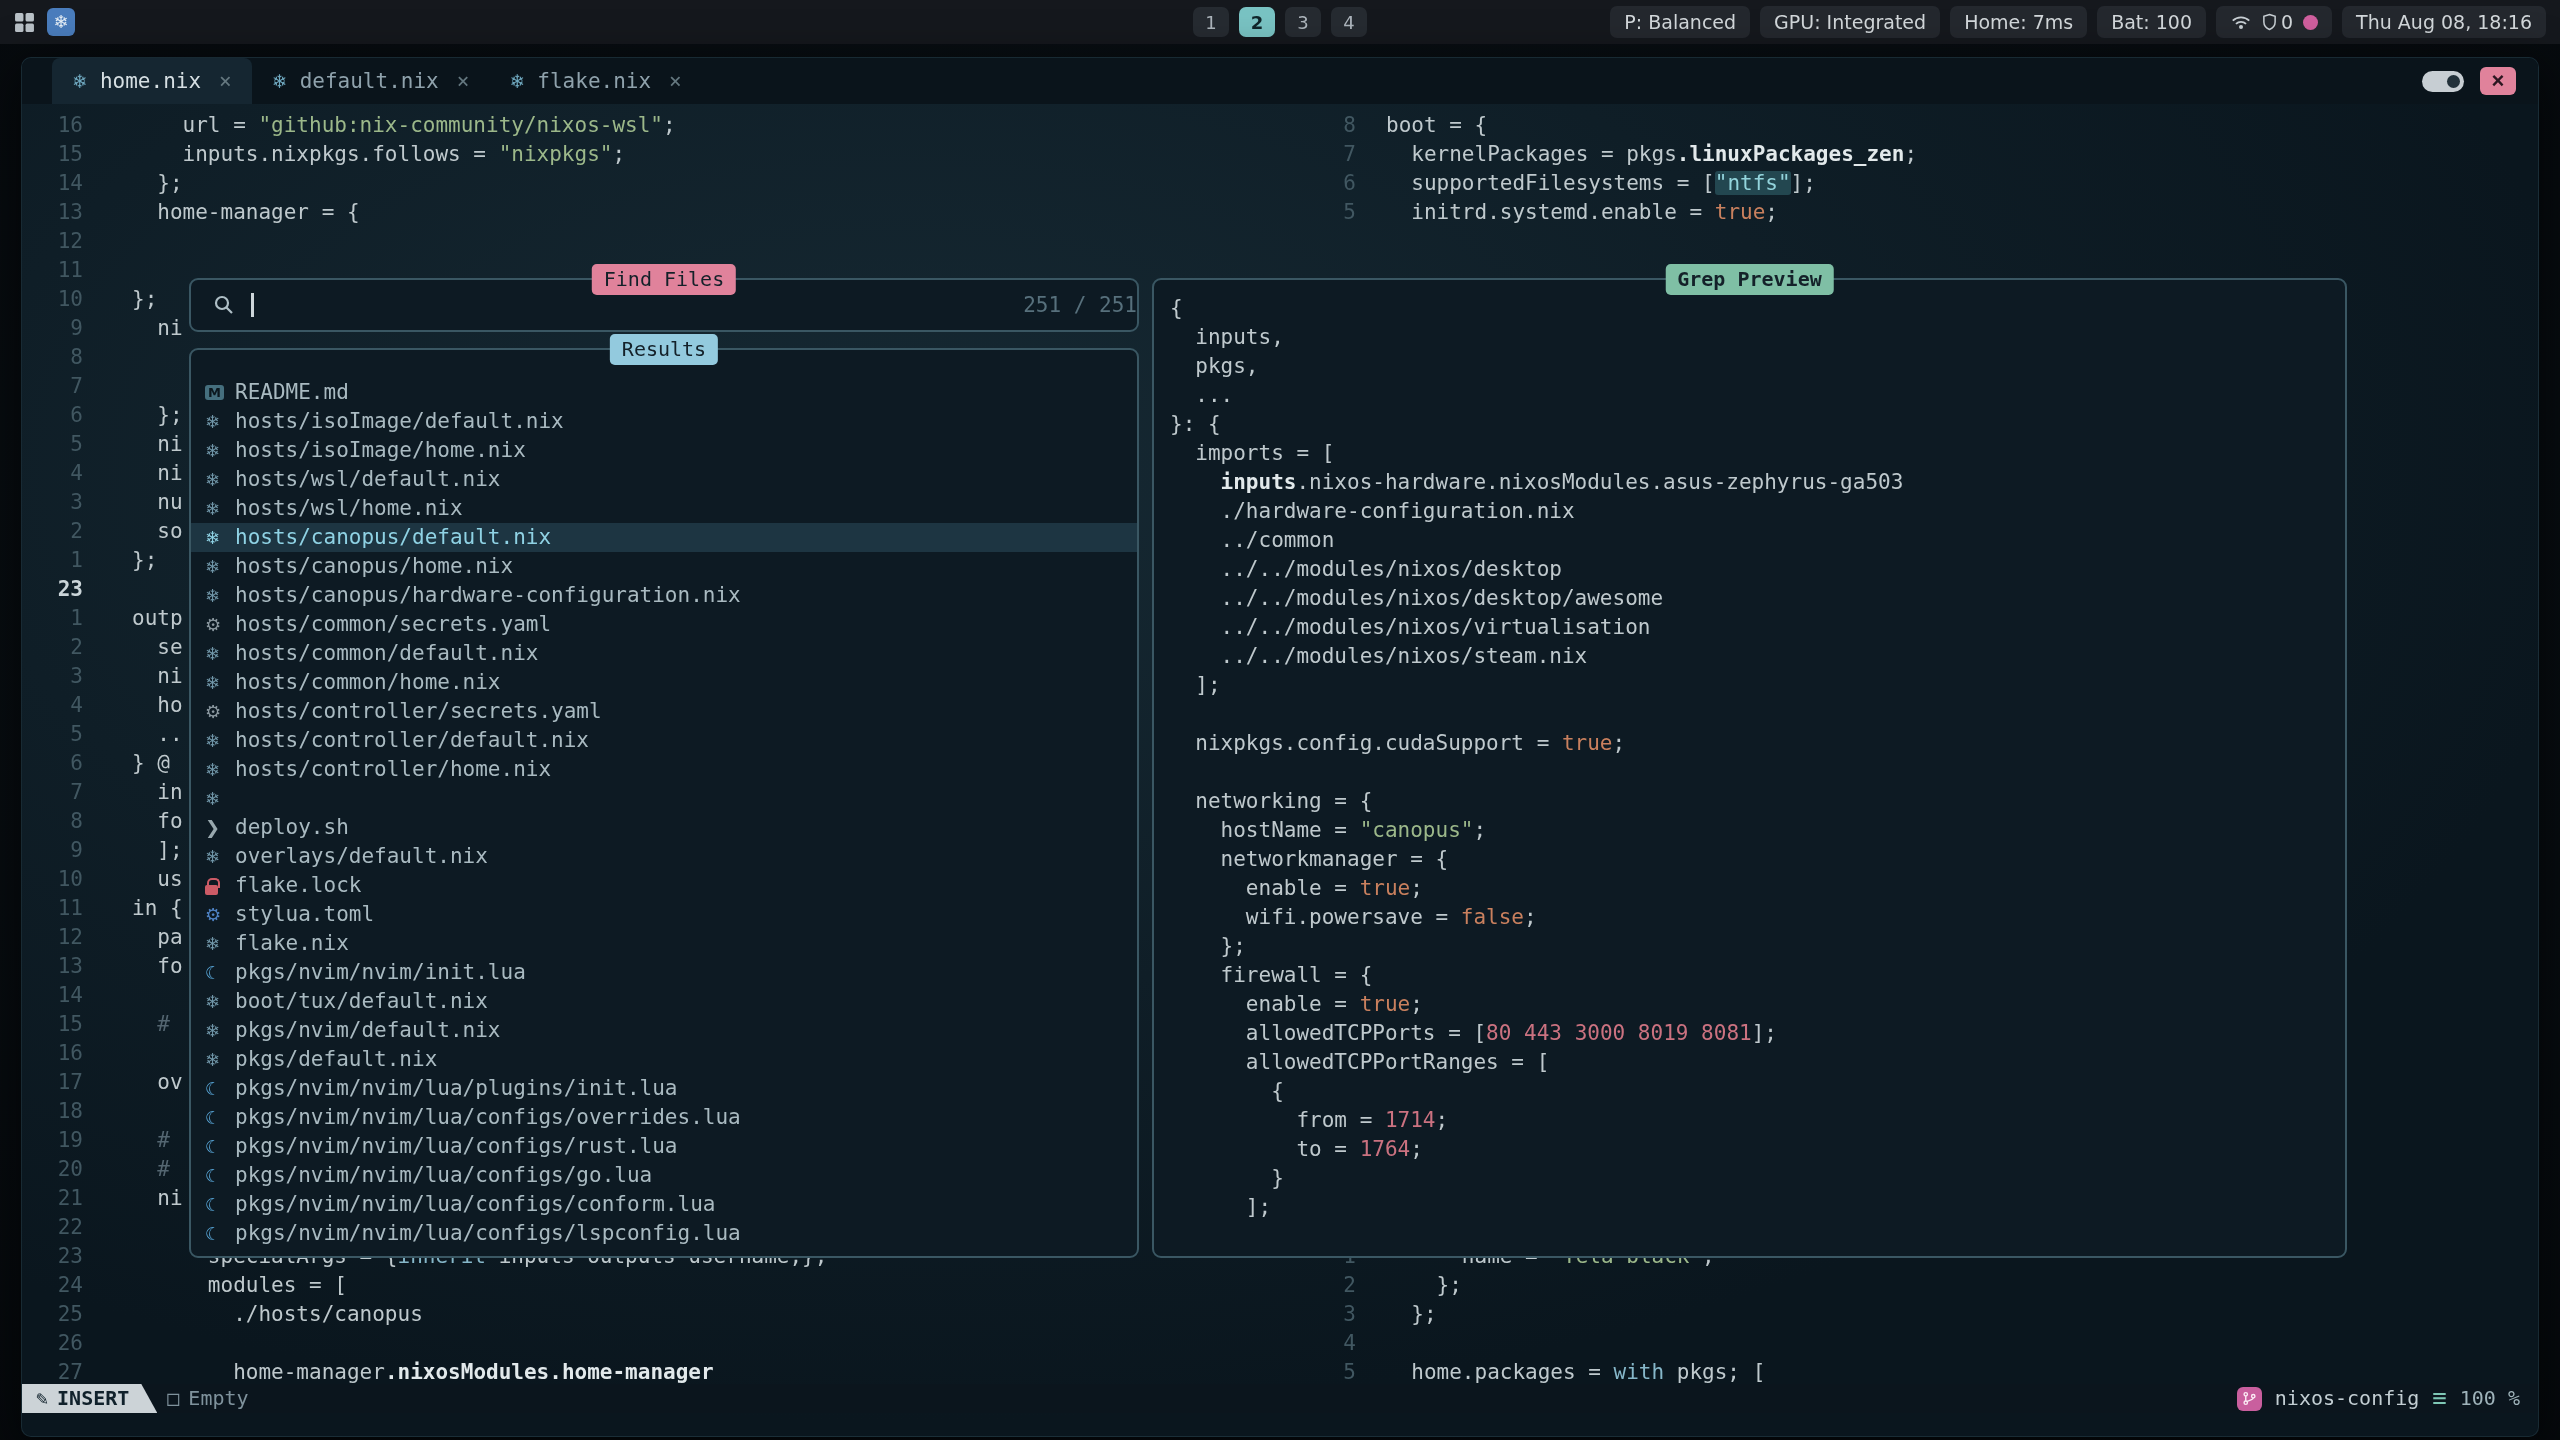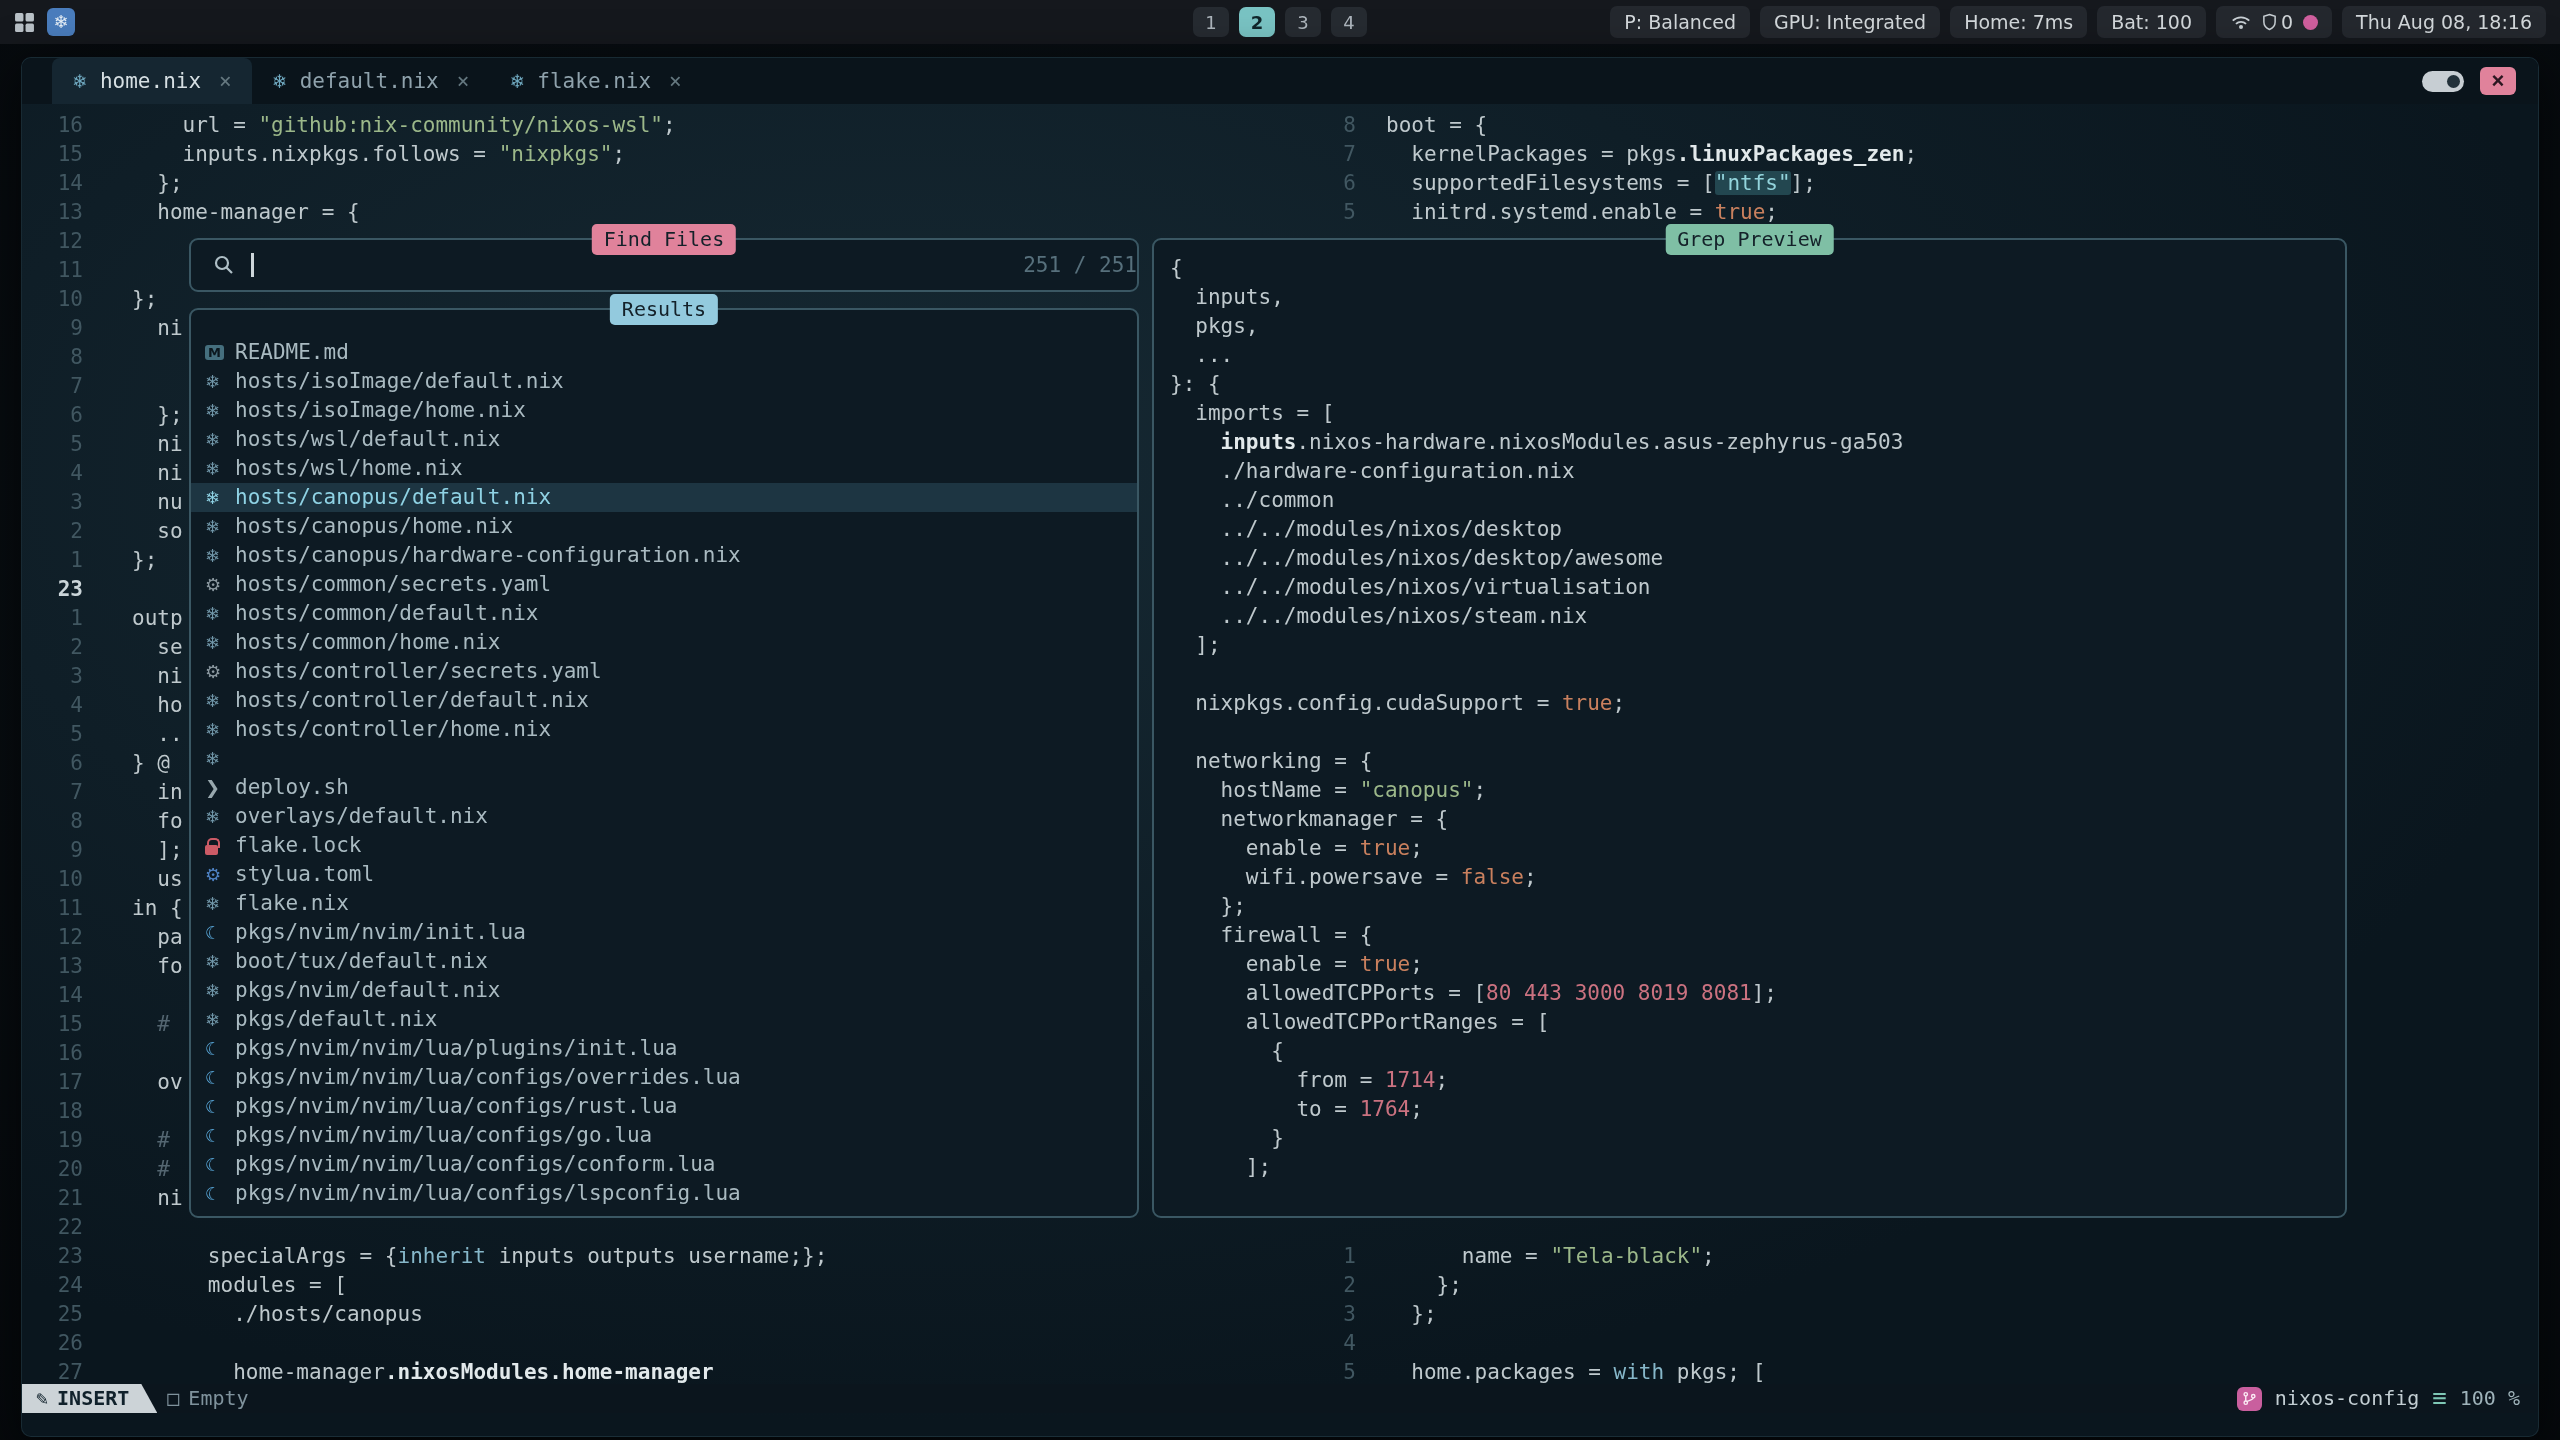--- a/index.html
+++ b/index.html
@@ -61,26 +61,26 @@
   .tok-p   { color:#bfc9cd; }
   .tok-str { color:#9cb88a; }
   .tok-strhl { color:#93d4dc; background:#234750; border-radius:3px; }
   .tok-bool{ color:#c9805e; }
   .tok-num { color:#cb7280; }
   .tok-kw  { color:#86b7c9; }
   .tok-bw  { color:#e2e9eb; font-weight:bold; }
   .tok-cm  { color:#546671; }
 
   
-  .popup { position:absolute; background:#0d1a23; border:2px solid #3a5763; border-radius:9px; }
+  .popup { position:absolute; background:#0d1a23; border:2px solid #3a5763; border-radius:9px;margin-top:40px; }
   .badge { position:absolute; top:-16px; left:50%; transform:translateX(-50%);
     padding:1px 12px; border-radius:5px; font-size:20px; color:#142129; white-space:nowrap; }
   .badge-pink { background:#e0829b; }
   .badge-cyan { background:#93cade; }
-  .badge-sage { background:#7fbfa5; }
+  .badge-sage { background:#7fbfa5;font-weight:bold; }
 
   .ff-input { left:167px; top:180px; width:950px; height:54px; display:flex; align-items:center; }
   .ff-input .mag { margin-left:22px; display:flex; }
   .caret { width:3px; height:24px; background:#cdd6da; margin-left:16px; }
   .ff-count { margin-left:auto; padding-right:0; color:#57707c; }
 
   .ff-results { left:167px; top:250px; width:950px; height:910px; }
   .ff-list { position:absolute; left:0; right:0; top:28px; }
   .ff-row { display:flex; align-items:center; height:29px; padding-left:14px; cursor:pointer; }
   .ff-row.sel { background:#1d3542; }

